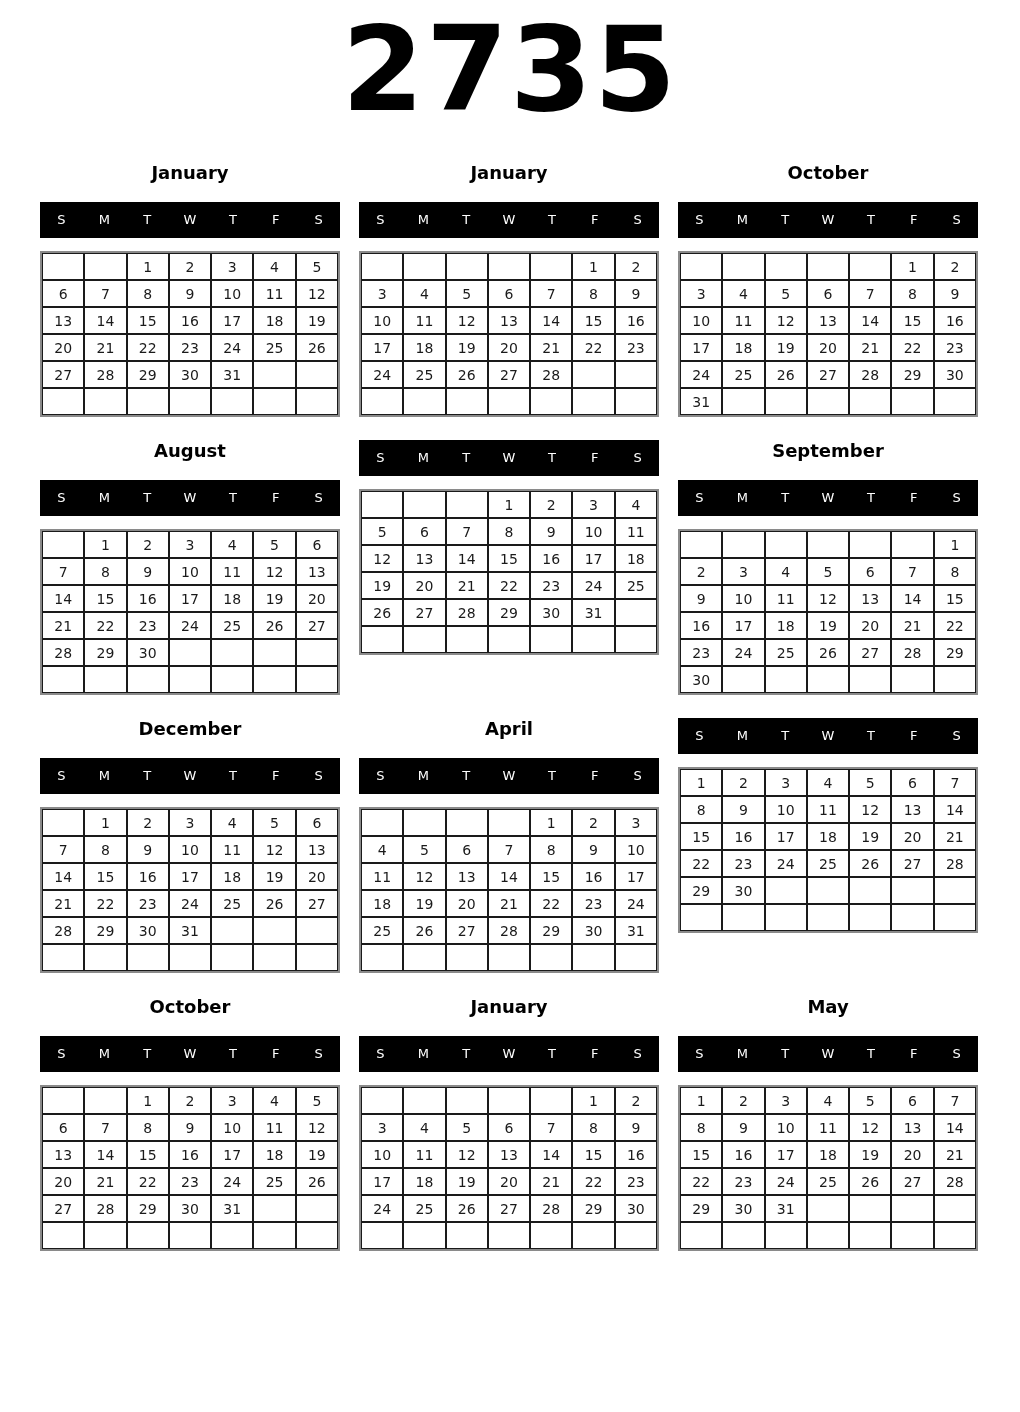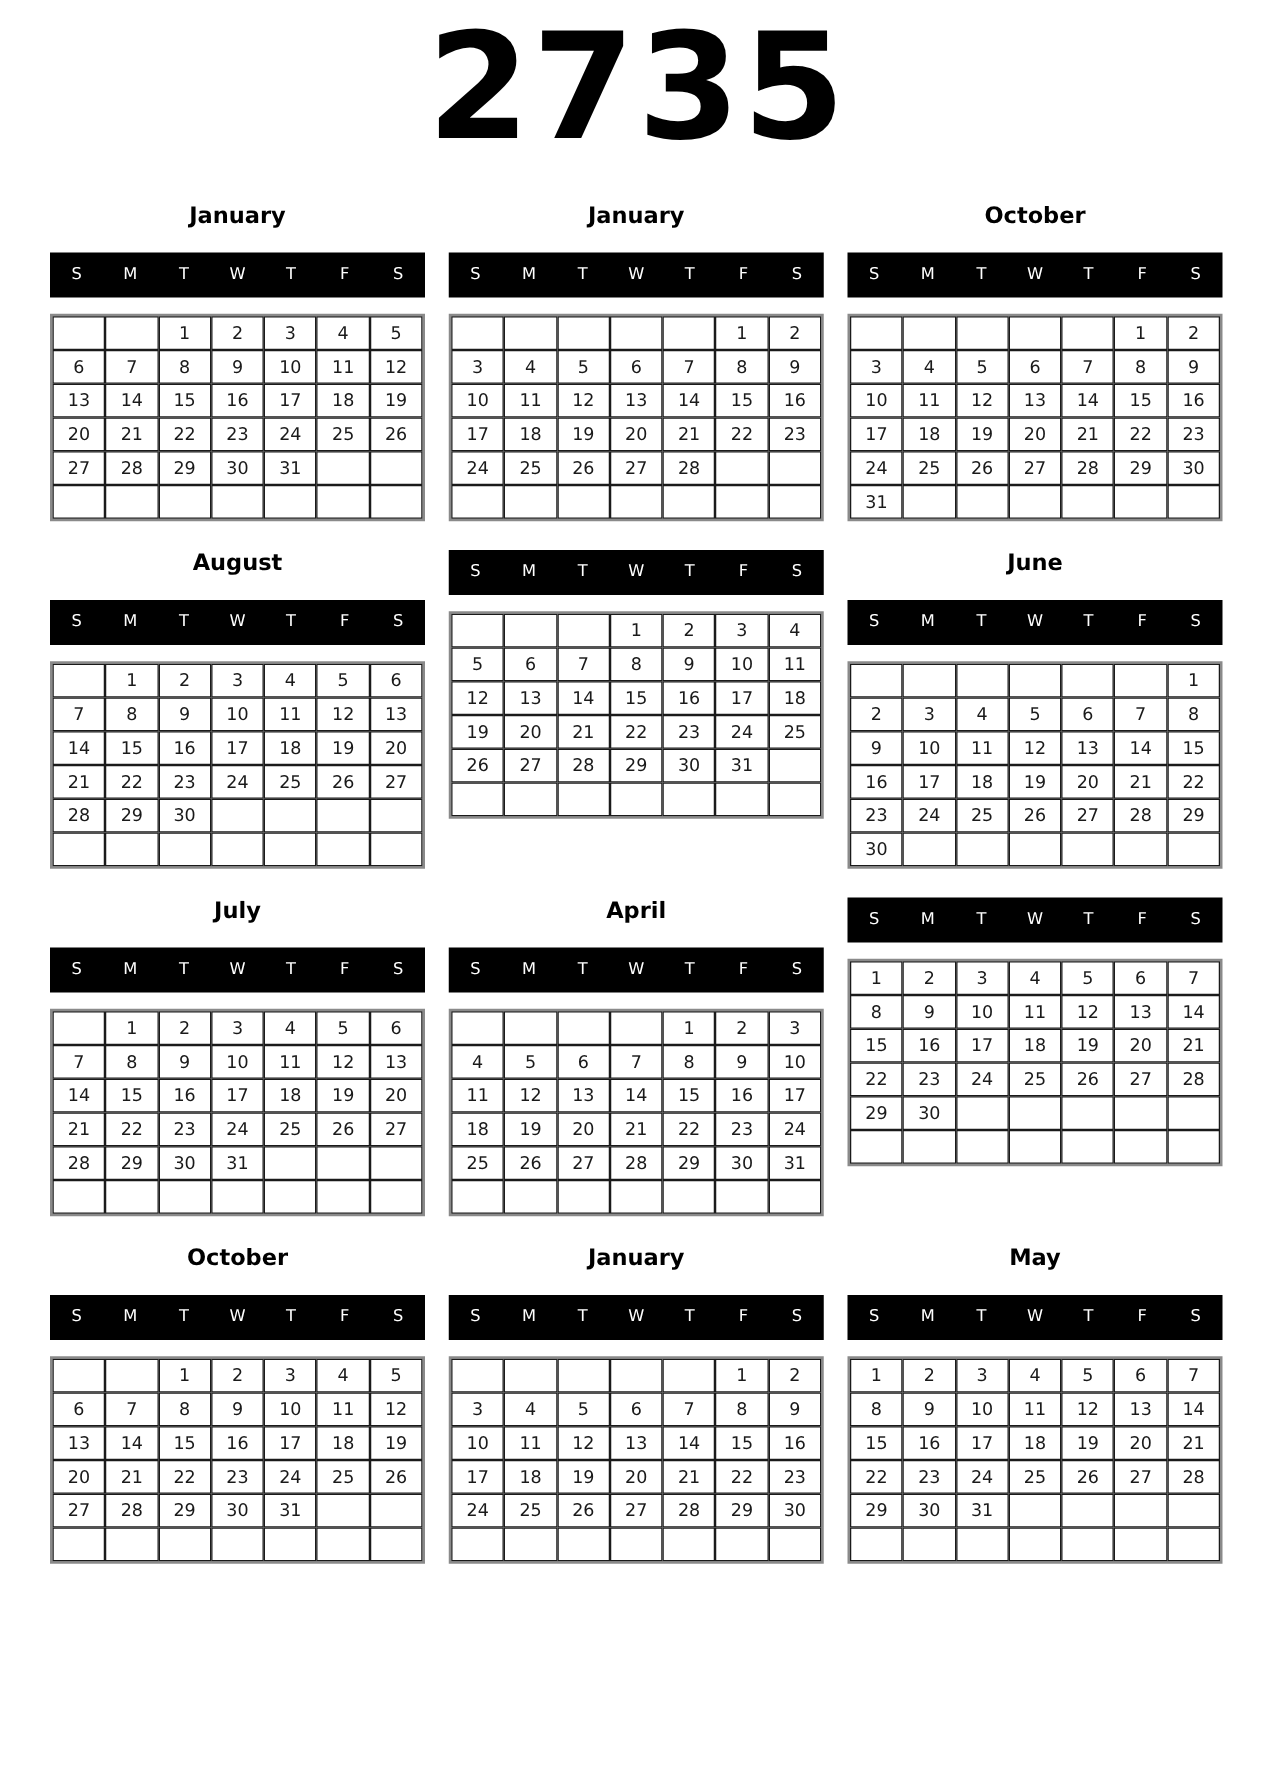--- a/index.html
+++ b/index.html
@@ -359,78 +359,78 @@
           <div class="day-cell"></div>
           <div class="day-cell"></div>
           <div class="day-cell"></div>
           <div class="day-cell"></div>
           <div class="day-cell"></div>
           <div class="day-cell"></div>
         </div>
   </section>
 
   <section class="month">
-    <h2 class="month-title">June</h2>
-    <div class="weekday-header">
-          <span class="weekday-cell">S</span>
-          <span class="weekday-cell">M</span>
-          <span class="weekday-cell">T</span>
-          <span class="weekday-cell">W</span>
-          <span class="weekday-cell">T</span>
-          <span class="weekday-cell">F</span>
-          <span class="weekday-cell">S</span>
-        </div>
-    <div class="month-grid">
-          <div class="day-cell"></div>
-          <div class="day-cell"></div>
-          <div class="day-cell"></div>
-          <div class="day-cell"></div>
-          <div class="day-cell"></div>
-          <div class="day-cell"></div>
-          <div class="day-cell">1</div>
-          <div class="day-cell">2</div>
-          <div class="day-cell">3</div>
-          <div class="day-cell">4</div>
-          <div class="day-cell">5</div>
-          <div class="day-cell">6</div>
-          <div class="day-cell">7</div>
-          <div class="day-cell">8</div>
-          <div class="day-cell">9</div>
-          <div class="day-cell">10</div>
-          <div class="day-cell">11</div>
-          <div class="day-cell">12</div>
-          <div class="day-cell">13</div>
-          <div class="day-cell">14</div>
-          <div class="day-cell">15</div>
-          <div class="day-cell">16</div>
-          <div class="day-cell">17</div>
-          <div class="day-cell">18</div>
-          <div class="day-cell">19</div>
-          <div class="day-cell">20</div>
-          <div class="day-cell">21</div>
-          <div class="day-cell">22</div>
-          <div class="day-cell">23</div>
-          <div class="day-cell">24</div>
-          <div class="day-cell">25</div>
-          <div class="day-cell">26</div>
-          <div class="day-cell">27</div>
-          <div class="day-cell">28</div>
-          <div class="day-cell">29</div>
-          <div class="day-cell">30</div>
-          <div class="day-cell"></div>
-          <div class="day-cell"></div>
-          <div class="day-cell"></div>
-          <div class="day-cell"></div>
-          <div class="day-cell"></div>
-          <div class="day-cell"></div>
-        </div>
-  </section>
-
-  <section class="month">
-    <h2 class="month-title">July</h2>
+    <h2 class="month-title">September</h2>
+    <div class="weekday-header">
+          <span class="weekday-cell">S</span>
+          <span class="weekday-cell">M</span>
+          <span class="weekday-cell">T</span>
+          <span class="weekday-cell">W</span>
+          <span class="weekday-cell">T</span>
+          <span class="weekday-cell">F</span>
+          <span class="weekday-cell">S</span>
+        </div>
+    <div class="month-grid">
+          <div class="day-cell"></div>
+          <div class="day-cell"></div>
+          <div class="day-cell"></div>
+          <div class="day-cell"></div>
+          <div class="day-cell"></div>
+          <div class="day-cell"></div>
+          <div class="day-cell">1</div>
+          <div class="day-cell">2</div>
+          <div class="day-cell">3</div>
+          <div class="day-cell">4</div>
+          <div class="day-cell">5</div>
+          <div class="day-cell">6</div>
+          <div class="day-cell">7</div>
+          <div class="day-cell">8</div>
+          <div class="day-cell">9</div>
+          <div class="day-cell">10</div>
+          <div class="day-cell">11</div>
+          <div class="day-cell">12</div>
+          <div class="day-cell">13</div>
+          <div class="day-cell">14</div>
+          <div class="day-cell">15</div>
+          <div class="day-cell">16</div>
+          <div class="day-cell">17</div>
+          <div class="day-cell">18</div>
+          <div class="day-cell">19</div>
+          <div class="day-cell">20</div>
+          <div class="day-cell">21</div>
+          <div class="day-cell">22</div>
+          <div class="day-cell">23</div>
+          <div class="day-cell">24</div>
+          <div class="day-cell">25</div>
+          <div class="day-cell">26</div>
+          <div class="day-cell">27</div>
+          <div class="day-cell">28</div>
+          <div class="day-cell">29</div>
+          <div class="day-cell">30</div>
+          <div class="day-cell"></div>
+          <div class="day-cell"></div>
+          <div class="day-cell"></div>
+          <div class="day-cell"></div>
+          <div class="day-cell"></div>
+          <div class="day-cell"></div>
+        </div>
+  </section>
+
+  <section class="month">
+    <h2 class="month-title">December</h2>
     <div class="weekday-header">
           <span class="weekday-cell">S</span>
           <span class="weekday-cell">M</span>
           <span class="weekday-cell">T</span>
           <span class="weekday-cell">W</span>
           <span class="weekday-cell">T</span>
           <span class="weekday-cell">F</span>
           <span class="weekday-cell">S</span>
         </div>
     <div class="month-grid">

